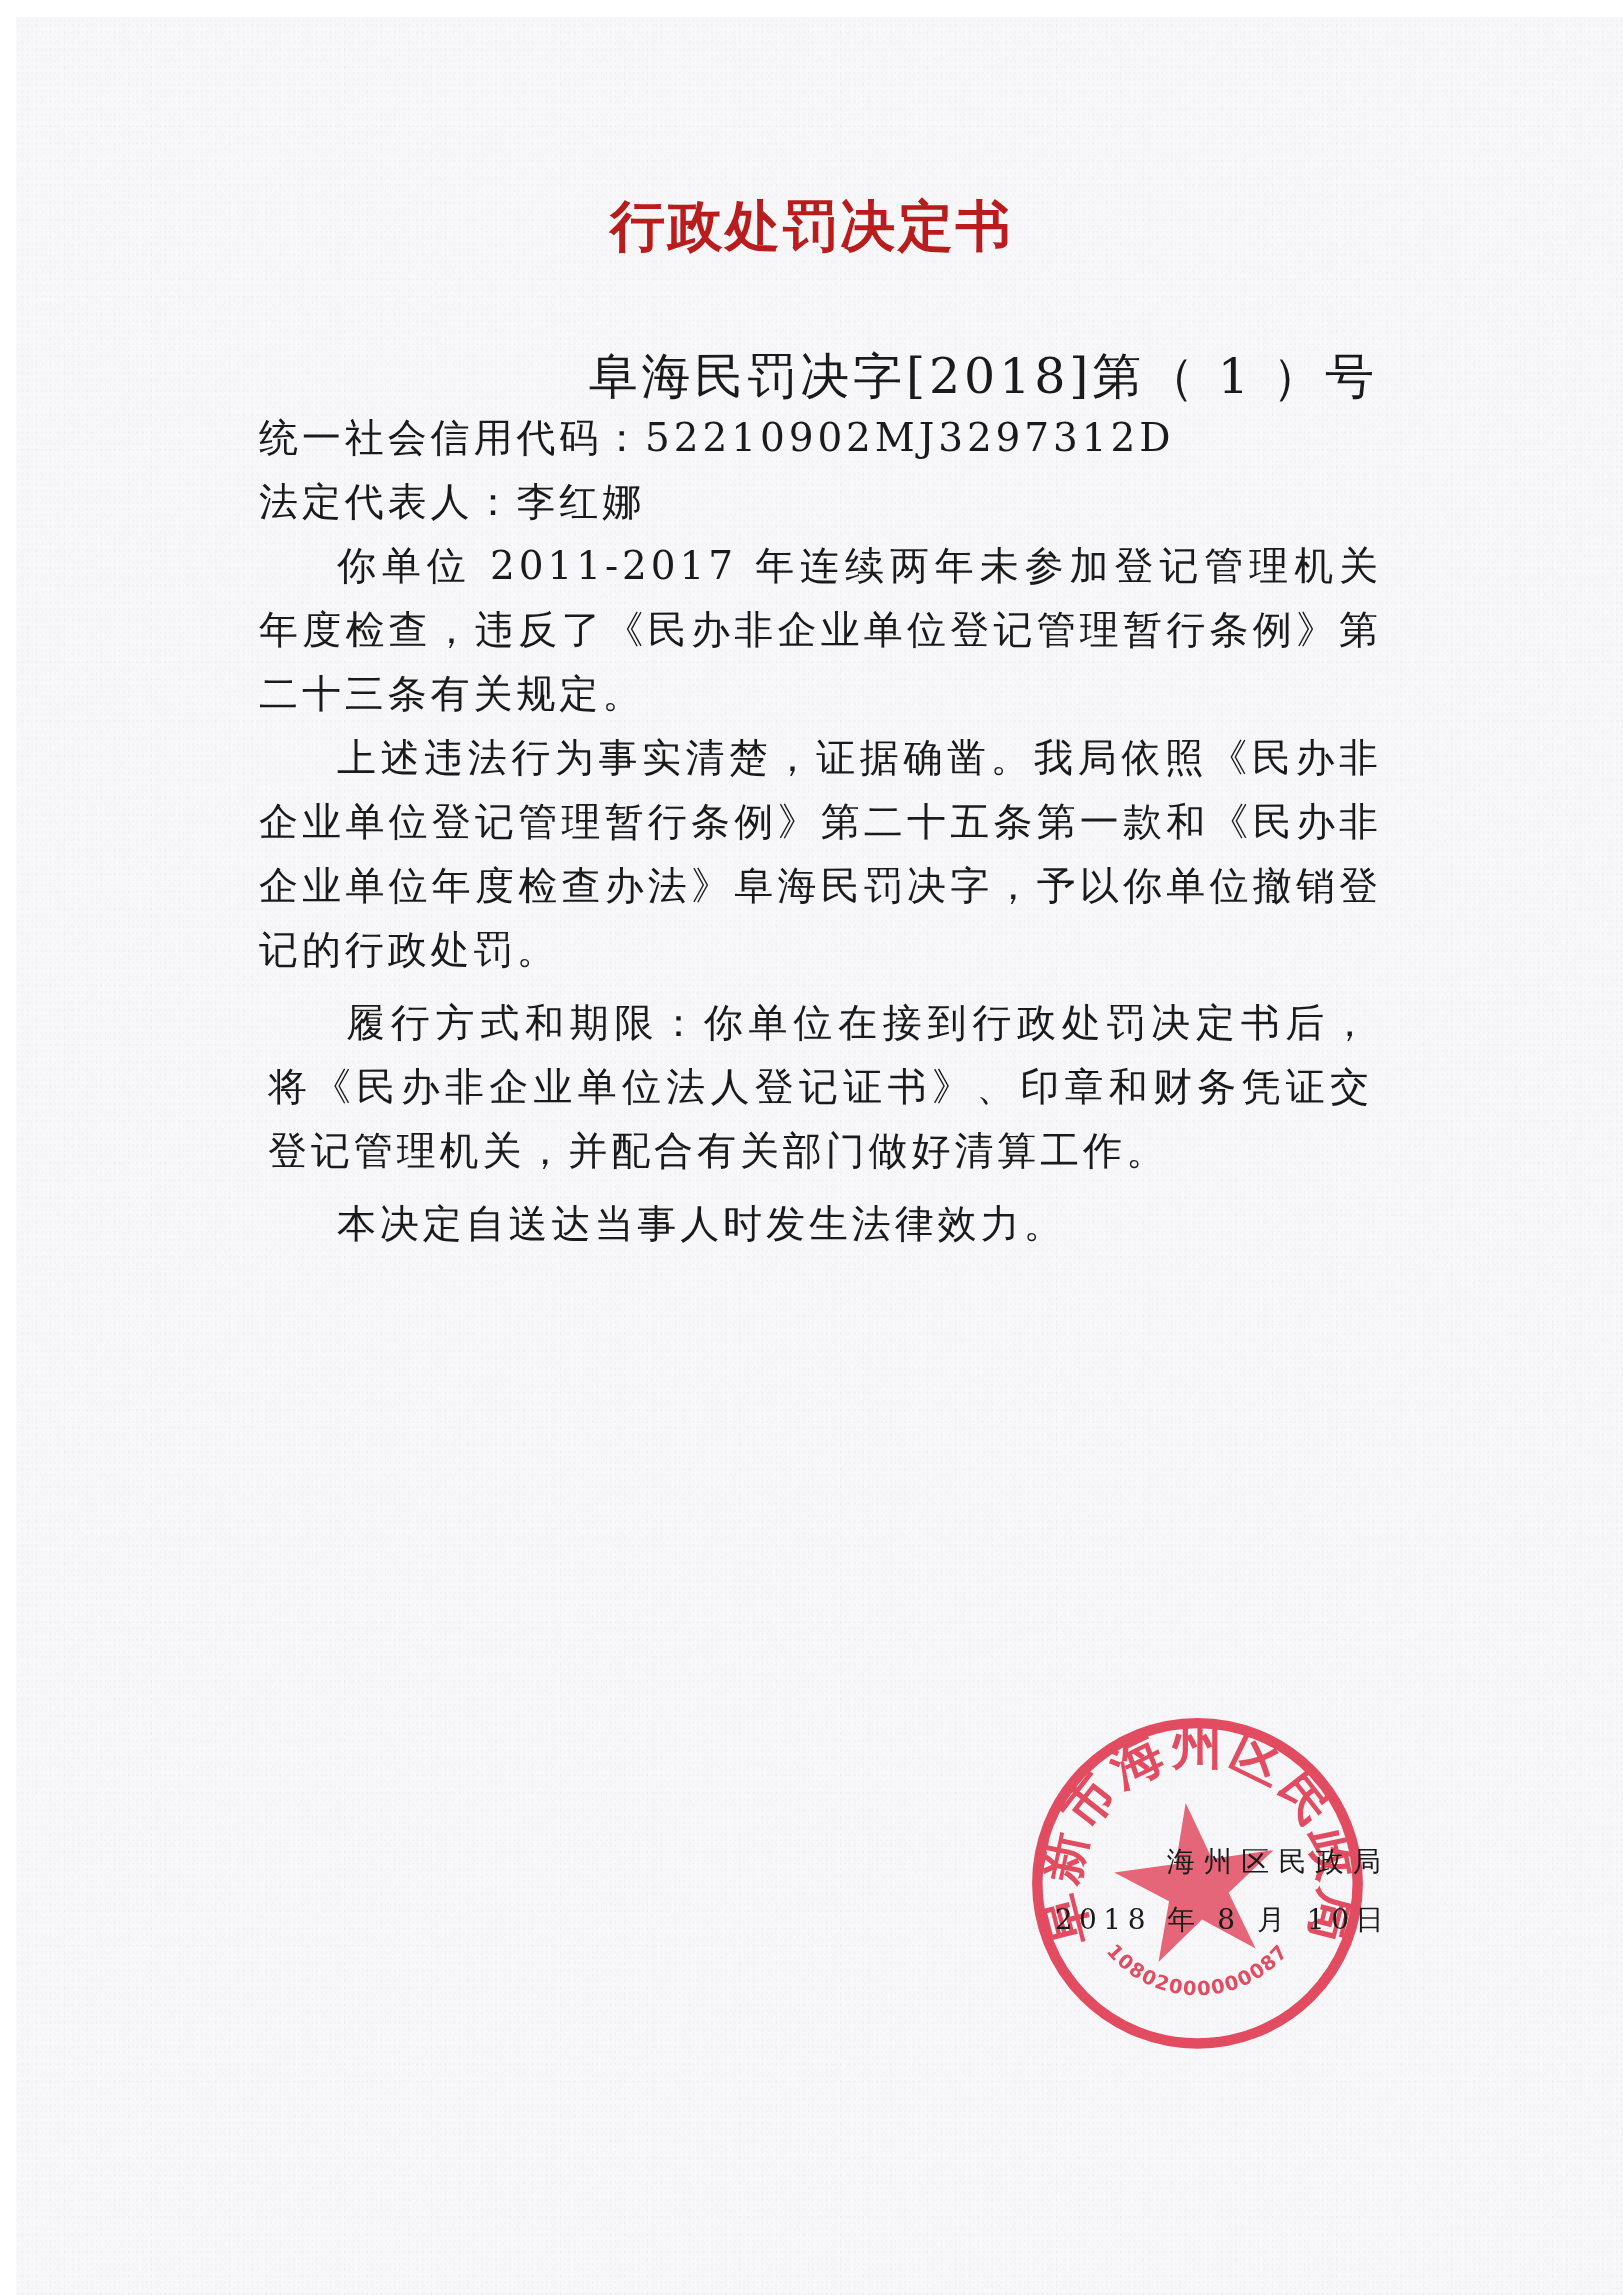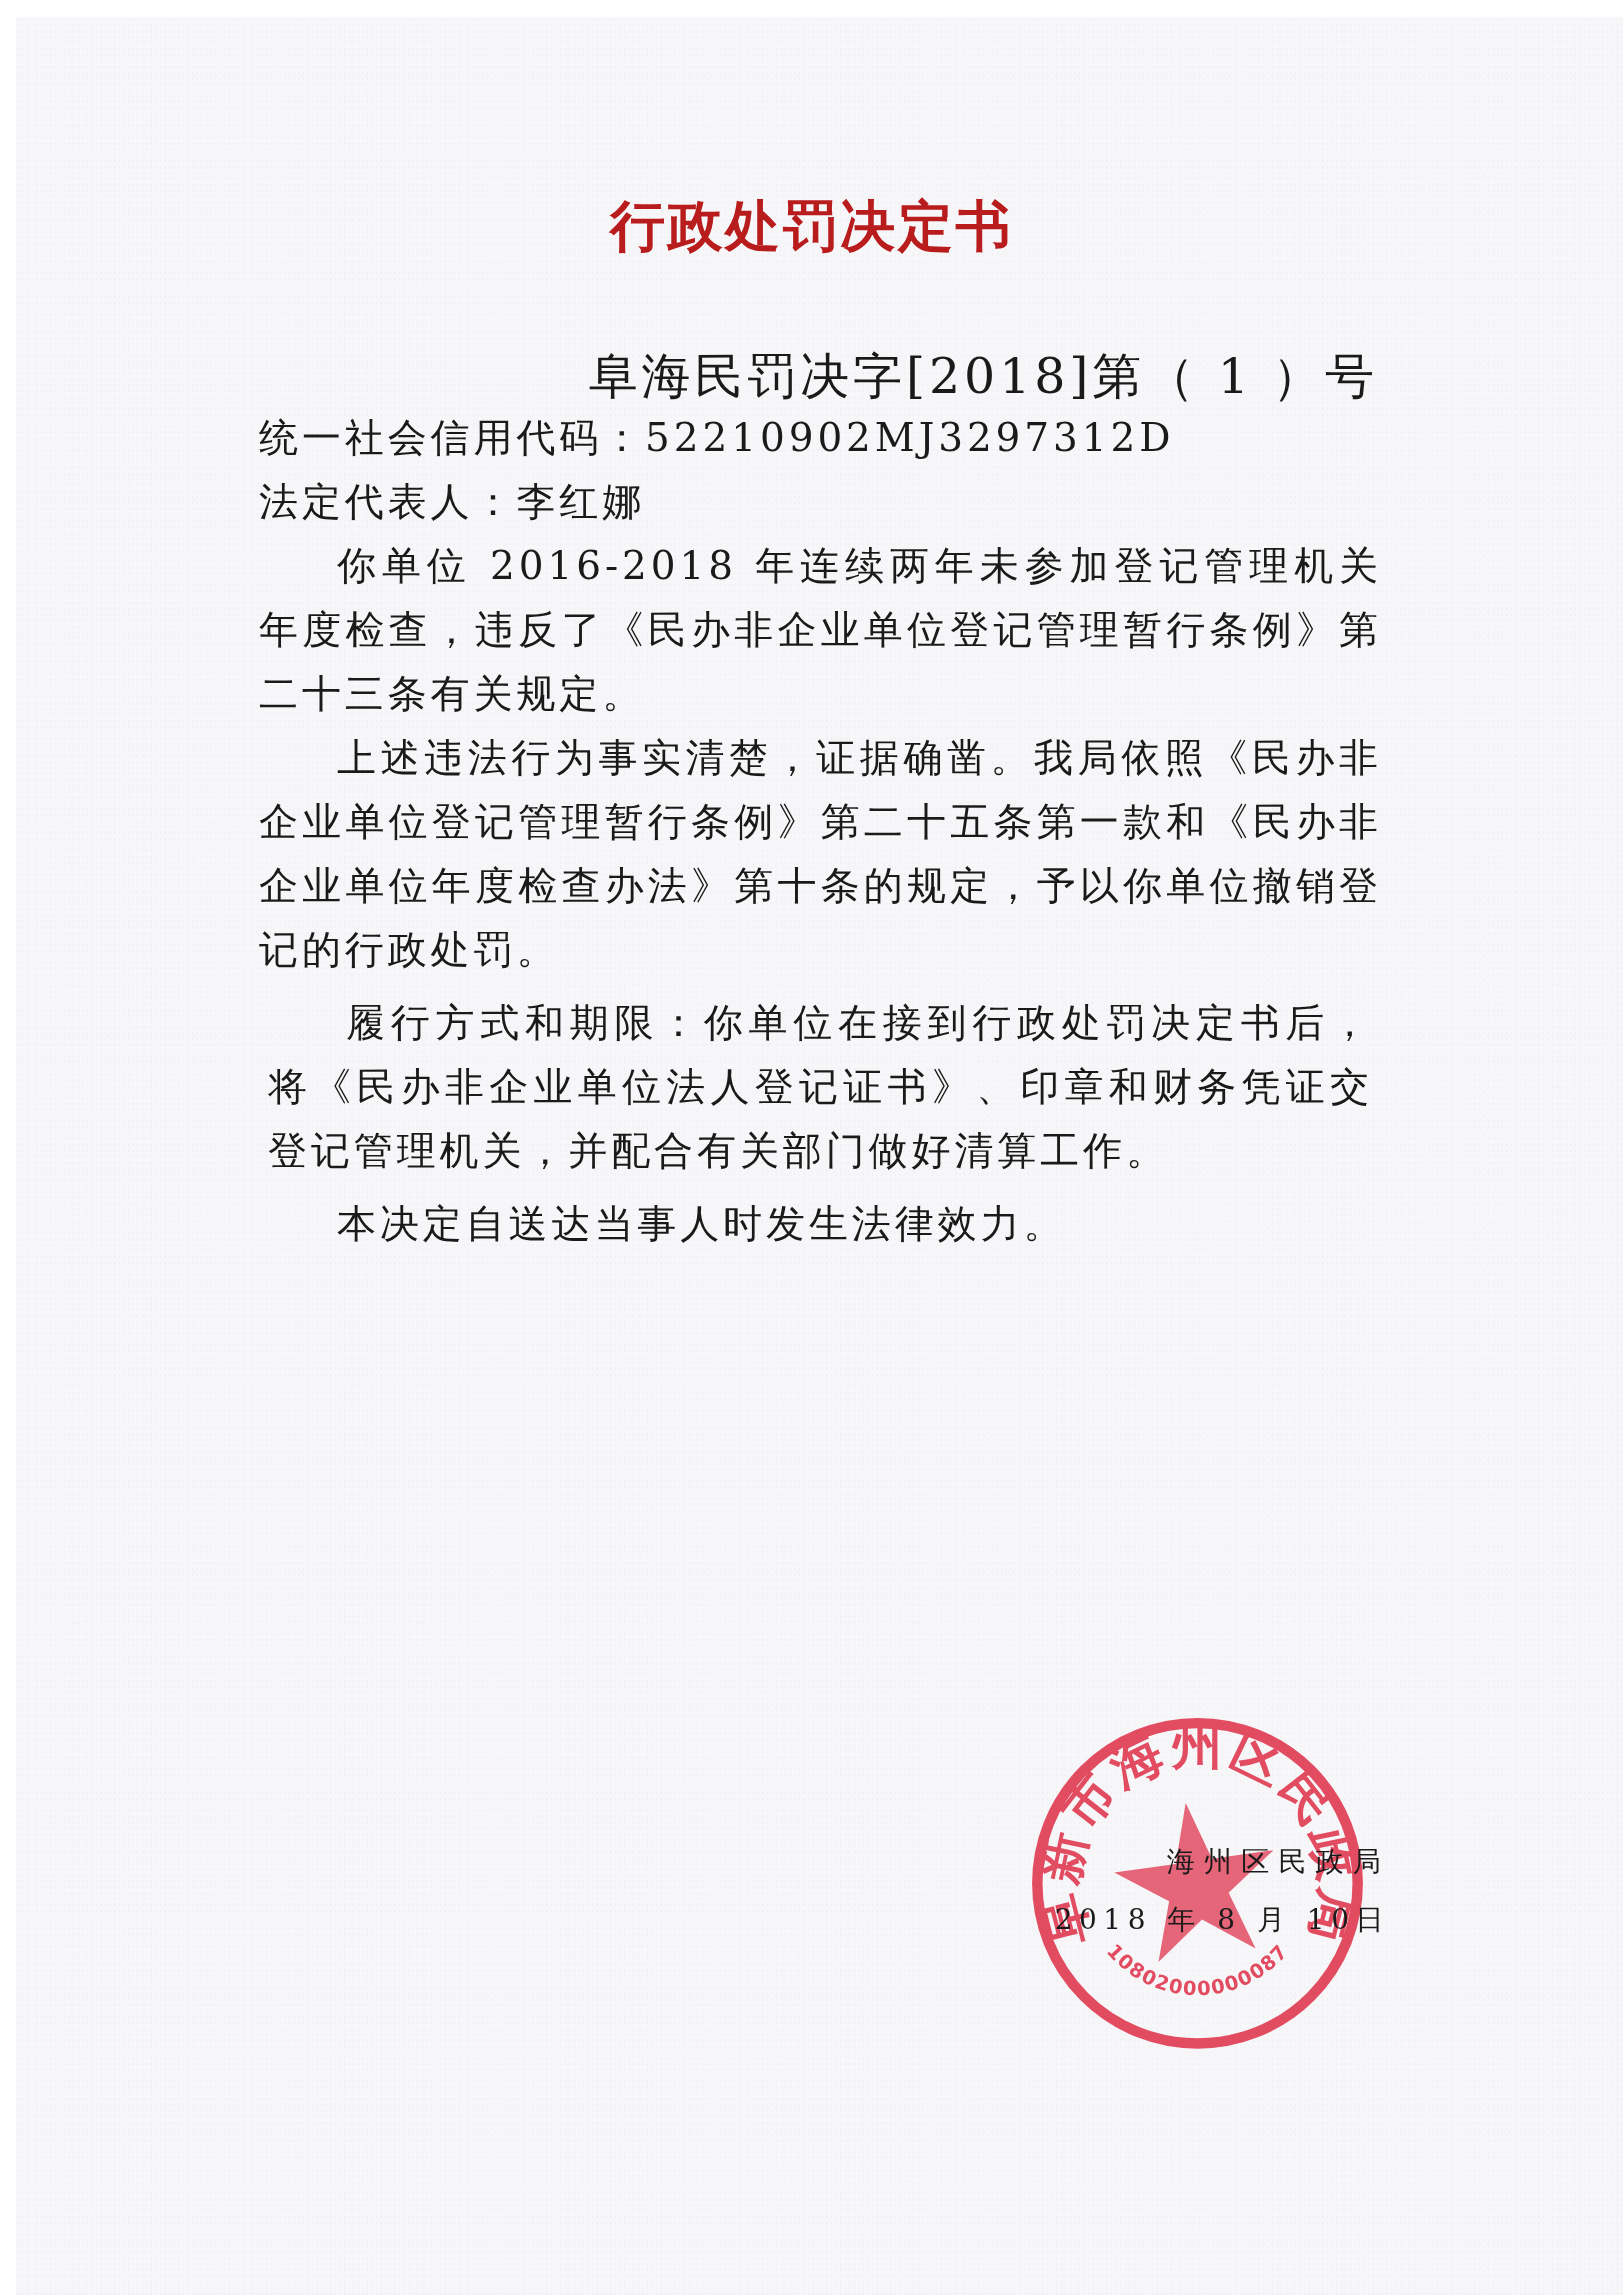--- a/index.html
+++ b/index.html
@@ -53,22 +53,22 @@
 <div class="docno">阜海民罚决字[2018]第（ 1 ）号</div>
 
 <div class="body">
   <div class="line field">
     <span>统一社会信用代码：</span><span>52210902MJ3297312D</span>
   </div>
   <div class="line field">
     <span>法定代表人：</span><span>李红娜</span>
   </div>
 
-  <p class="para" style="margin:0">你单位 2016-2018 年连续两年未参加登记管理机关年度检查，违反了《民办非企业单位登记管理暂行条例》第二十三条有关规定。</p>
-  <p class="para" style="margin:0">上述违法行为事实清楚，证据确凿。我局依照《民办非企业单位登记管理暂行条例》第二十五条第一款和《民办非企业单位年度检查办法》第十条的规定，予以你单位撤销登记的行政处罚。</p>
+  <p class="para" style="margin:0">你单位 2011-2017 年连续两年未参加登记管理机关年度检查，违反了《民办非企业单位登记管理暂行条例》第二十三条有关规定。</p>
+  <p class="para" style="margin:0">上述违法行为事实清楚，证据确凿。我局依照《民办非企业单位登记管理暂行条例》第二十五条第一款和《民办非企业单位年度检查办法》阜海民罚决字，予以你单位撤销登记的行政处罚。</p>
   <p class="para" style="margin:9px">履行方式和期限：你单位在接到行政处罚决定书后，将《民办非企业单位法人登记证书》、印章和财务凭证交登记管理机关，并配合有关部门做好清算工作。</p>
   <p class="para" style="margin:0">本决定自送达当事人时发生法律效力。</p>
 </div>
 
 <svg class="stamp" viewBox="0 0 530 520">
   <defs>
     <path id="arcTop" d="M 95 330 A 185 185 0 1 1 440 330"></path>
     <path id="arcBot" d="M 120 360 A 180 180 0 0 0 410 360"></path>
   </defs>
   <circle cx="265" cy="262" r="245" fill="none" stroke="#e0354d" stroke-width="16"></circle>

